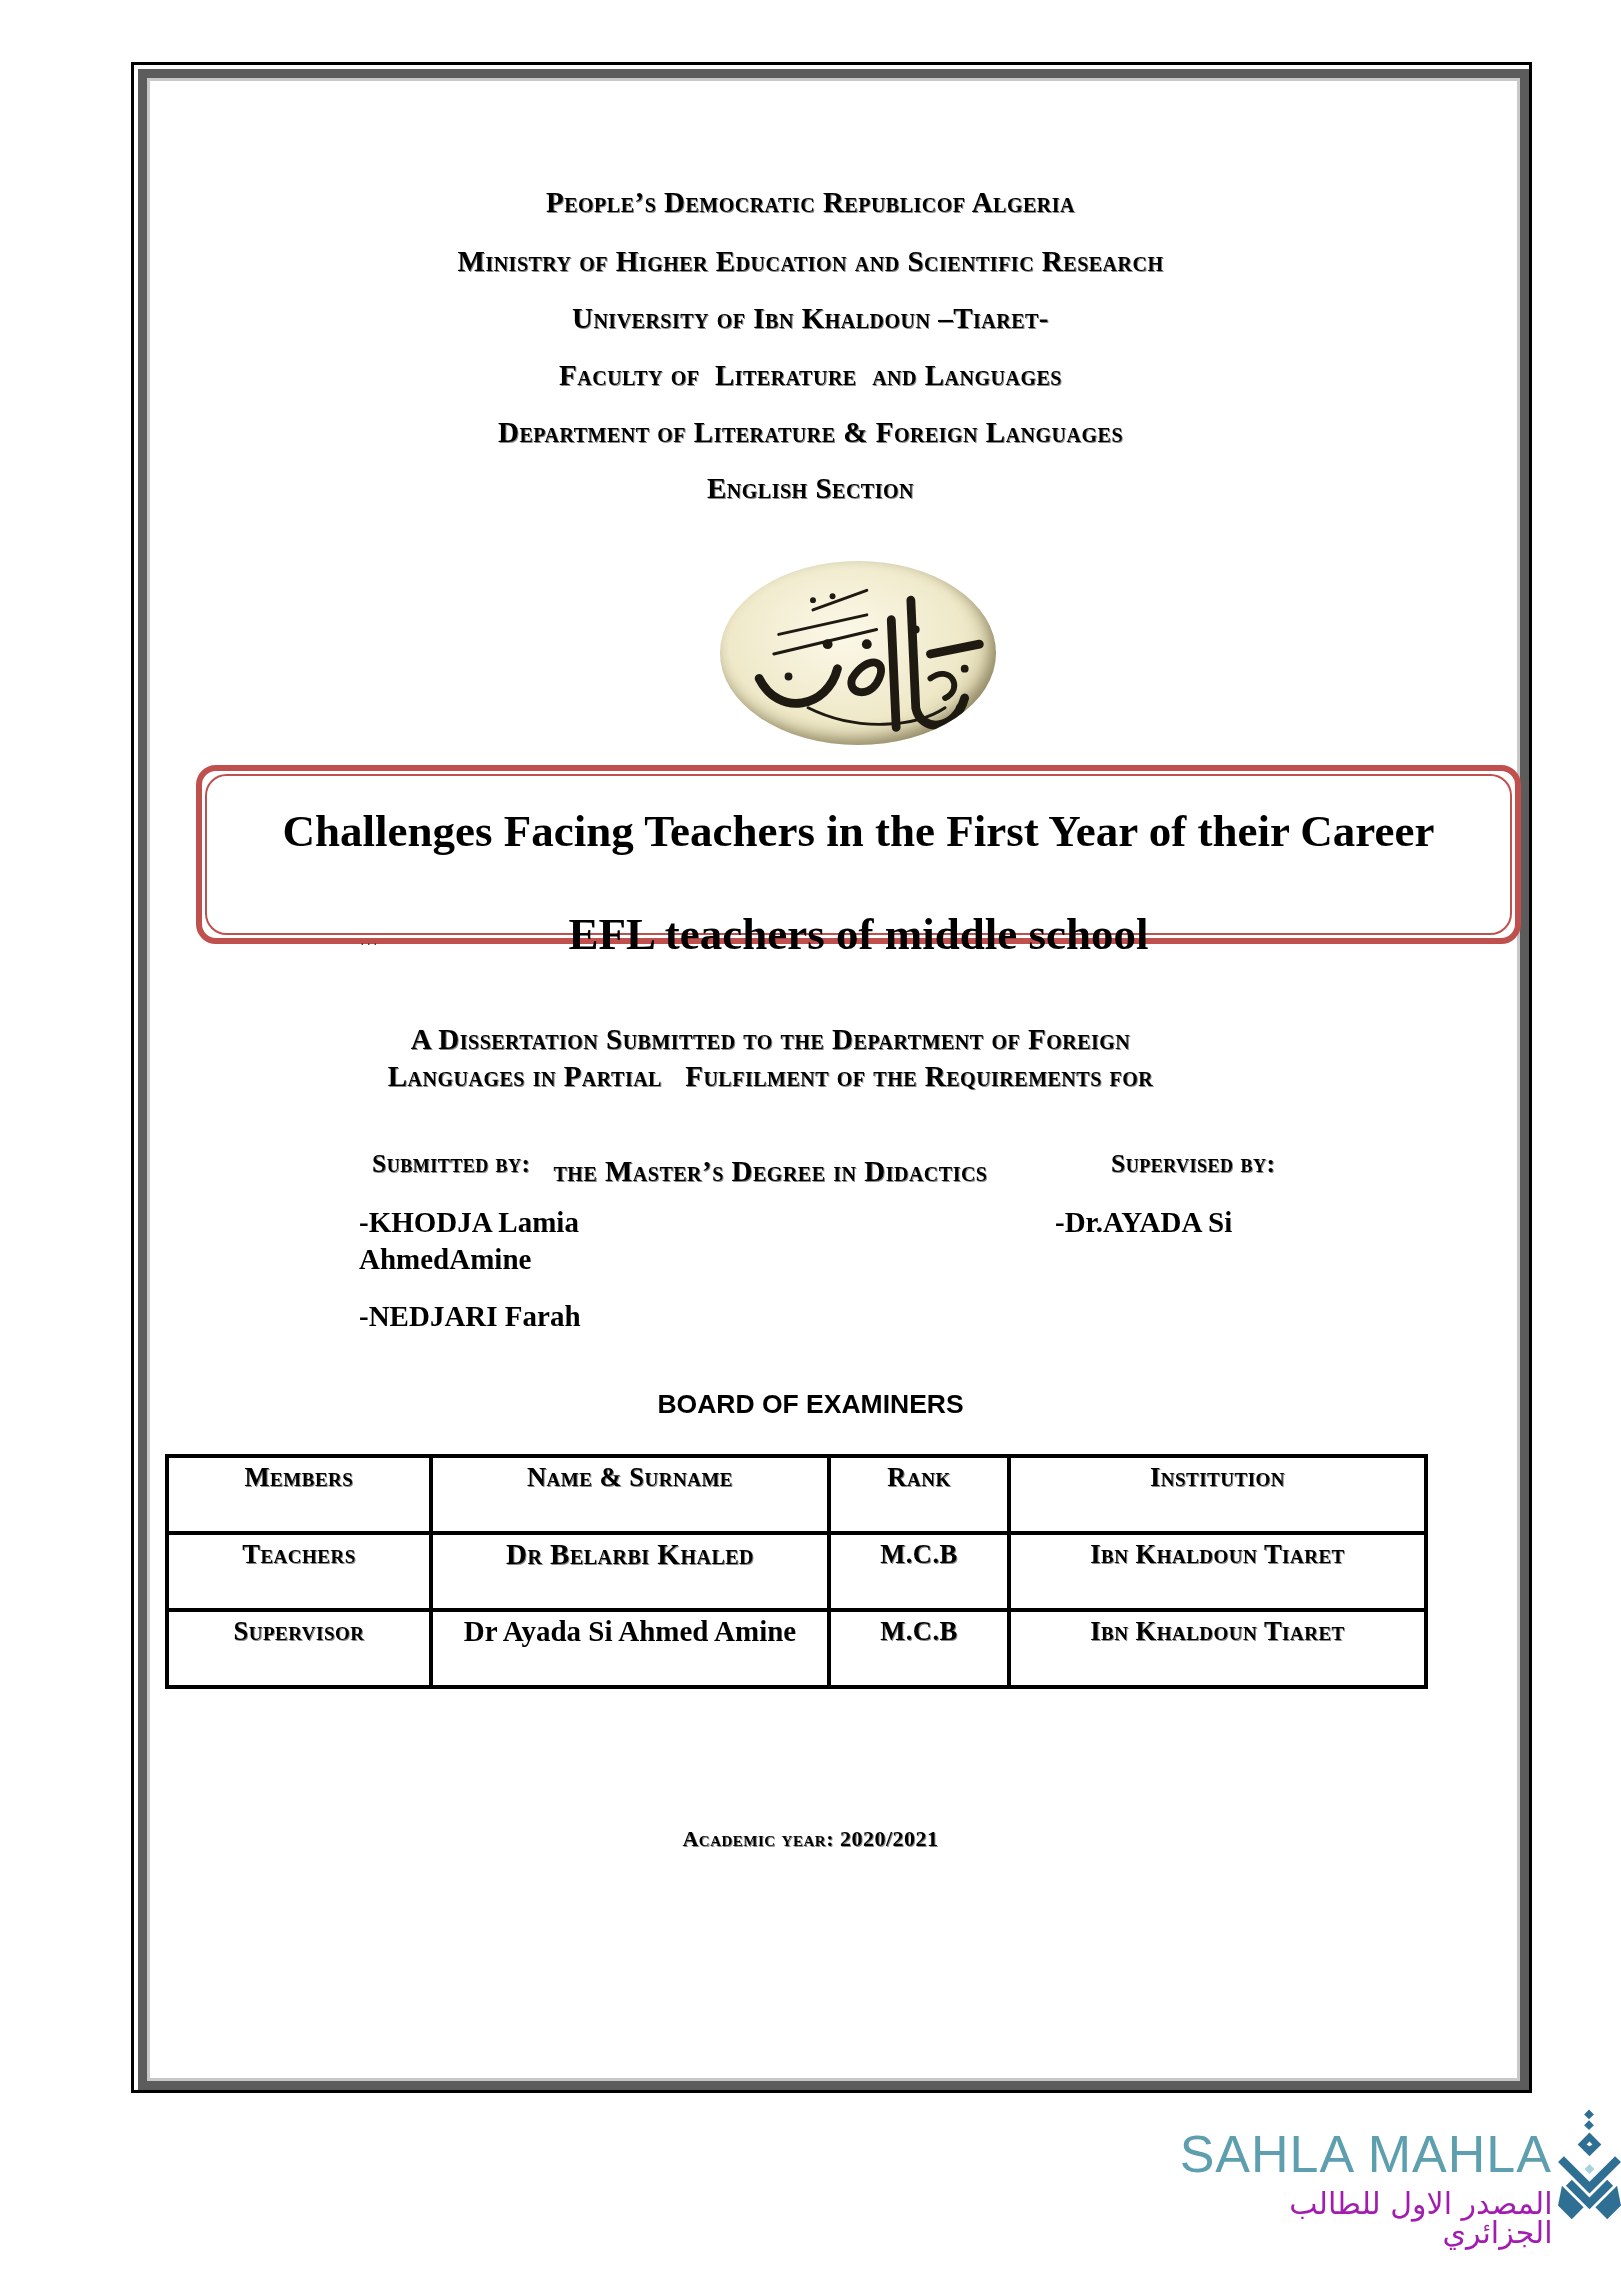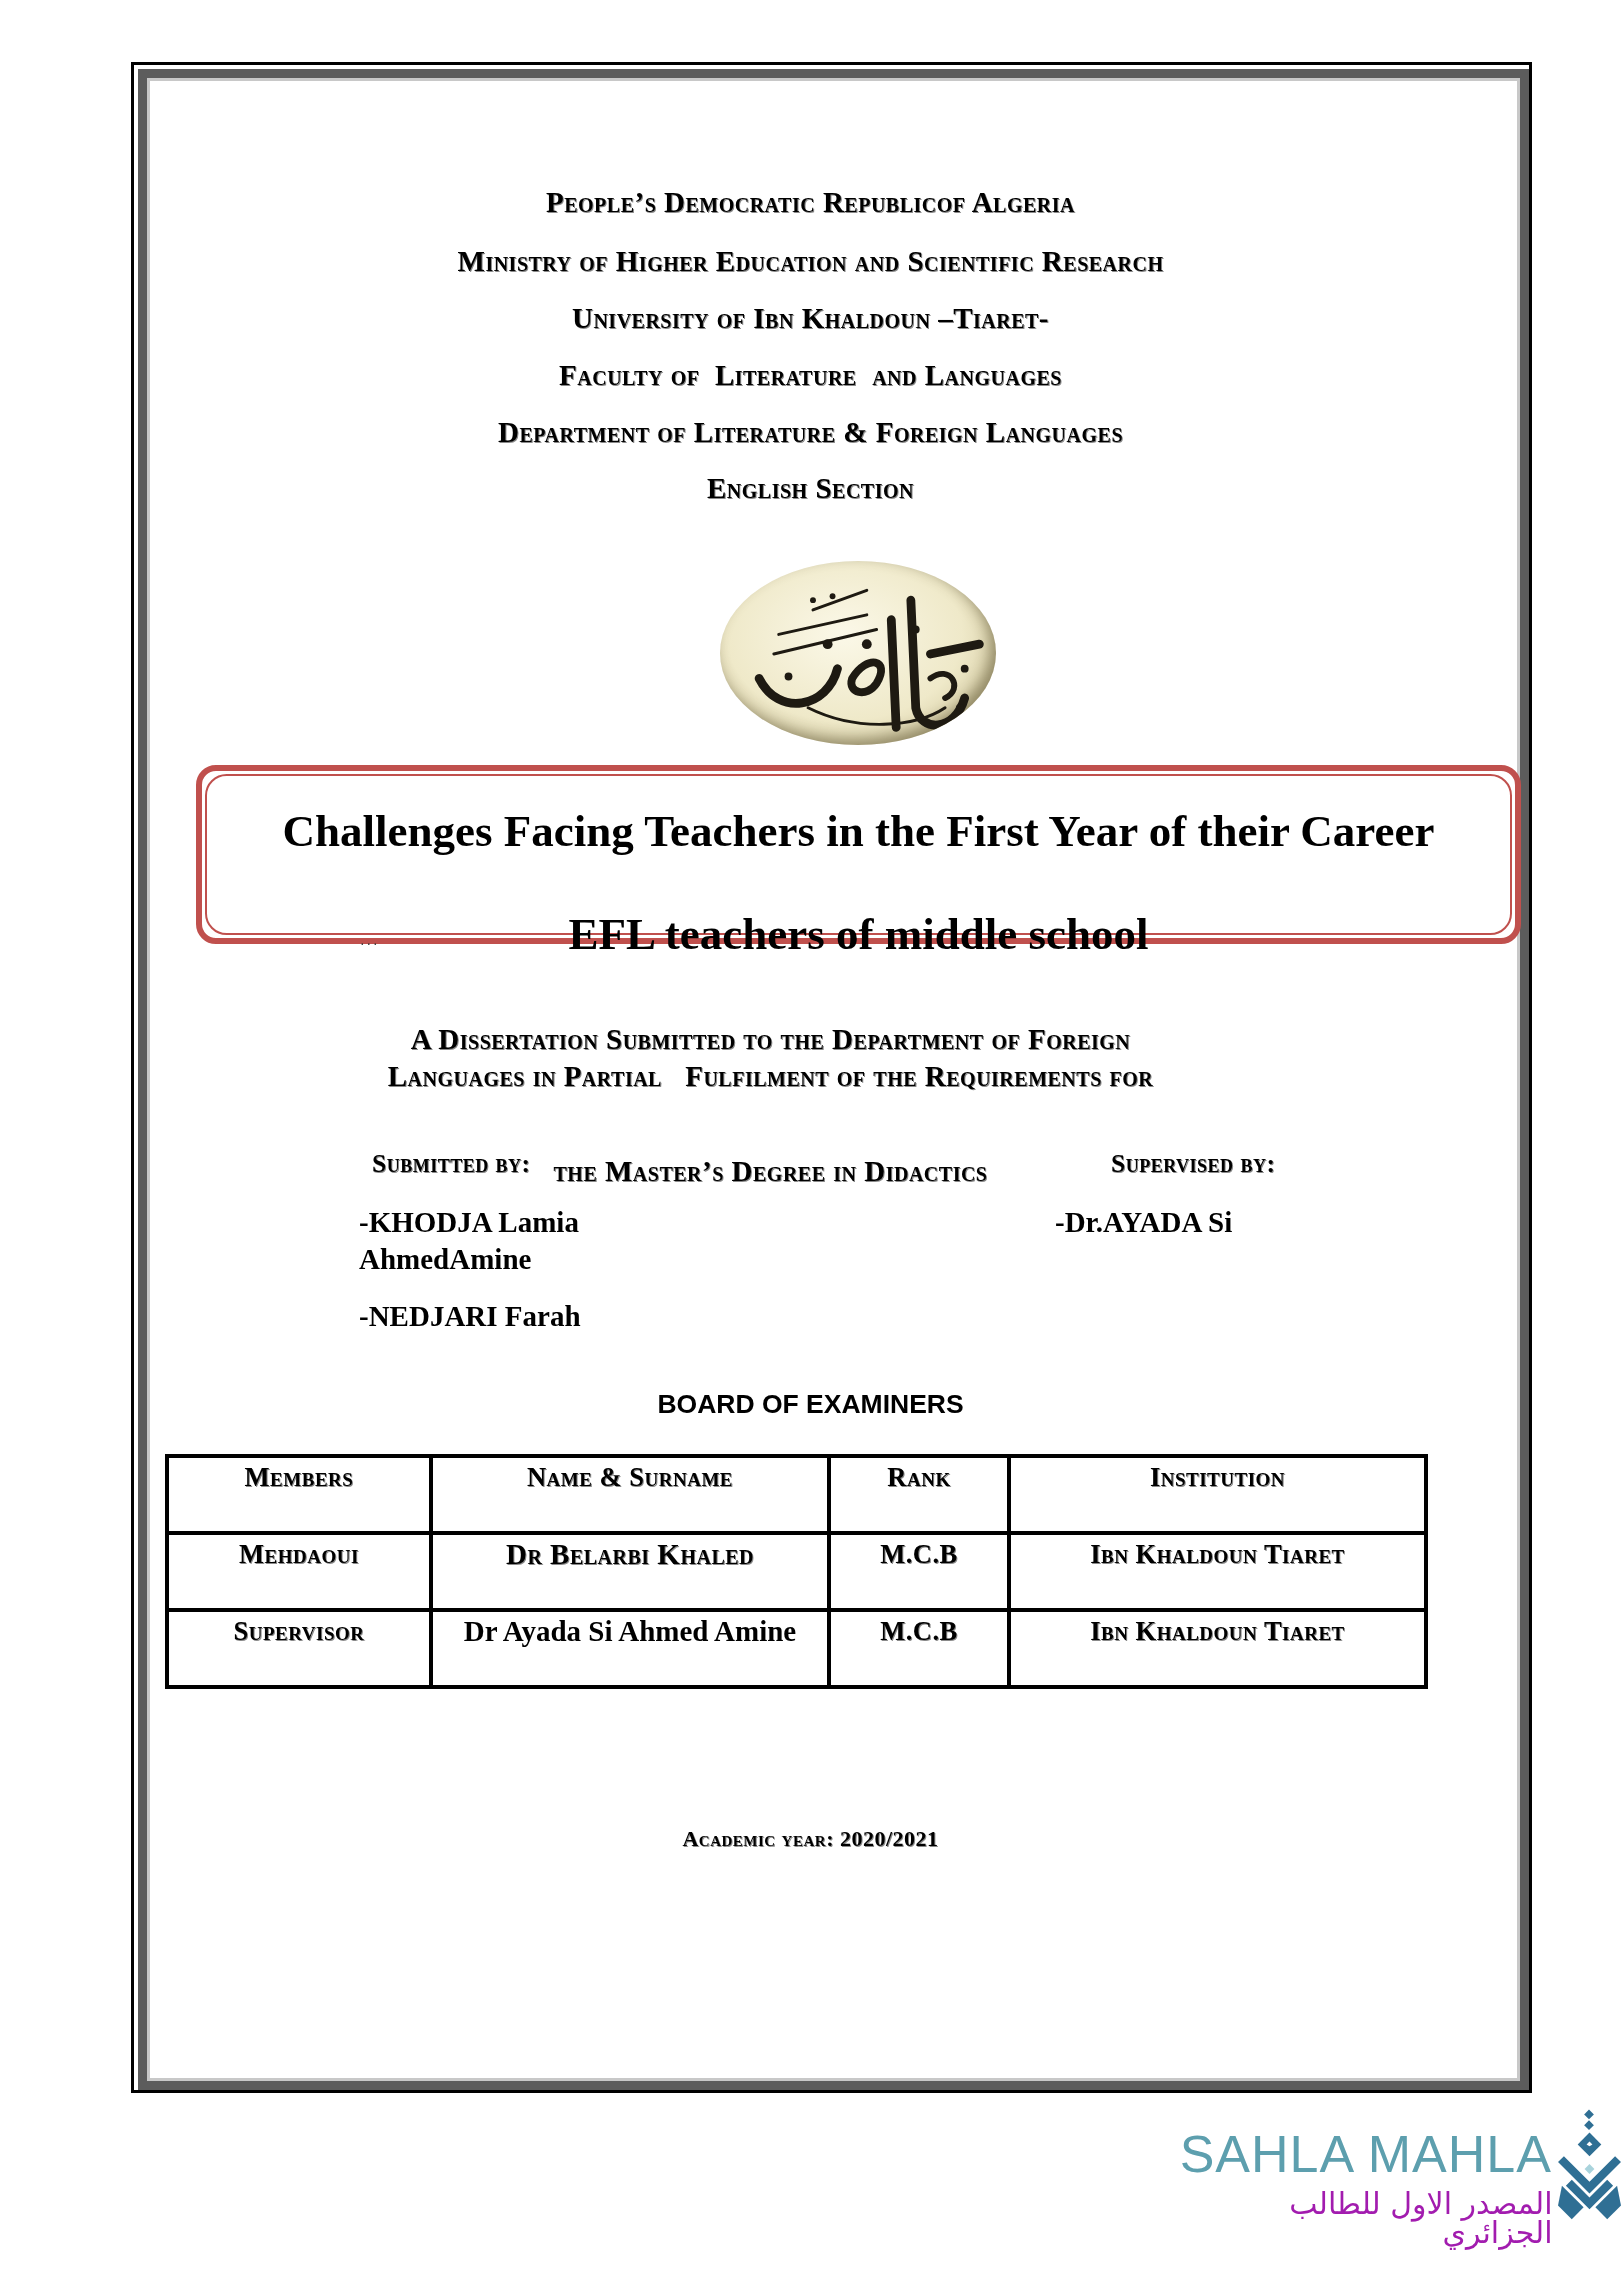--- a/index.html
+++ b/index.html
@@ -118,21 +118,21 @@
       <col style="width:417px">
   </colgroup>
   <tbody>
       <tr>
     <td class="sc">Members</td>
     <td class="sc">Name &amp; Surname</td>
     <td class="sc">Rank</td>
     <td class="sc">Institution</td>
   </tr>
   <tr>
-    <td class="sc">Mehdaoui</td>
+    <td class="sc">Teachers</td>
     <td class="sc" style="font-size:29px;">Dr Belarbi Khaled</td>
     <td class="sc">M.C.B</td>
     <td class="sc">Ibn Khaldoun Tiaret</td>
   </tr>
   <tr>
     <td class="sc">Supervisor</td>
     <td class="serif-plain">Dr Ayada Si Ahmed Amine</td>
     <td class="sc">M.C.B</td>
     <td class="sc">Ibn Khaldoun Tiaret</td>
   </tr>

